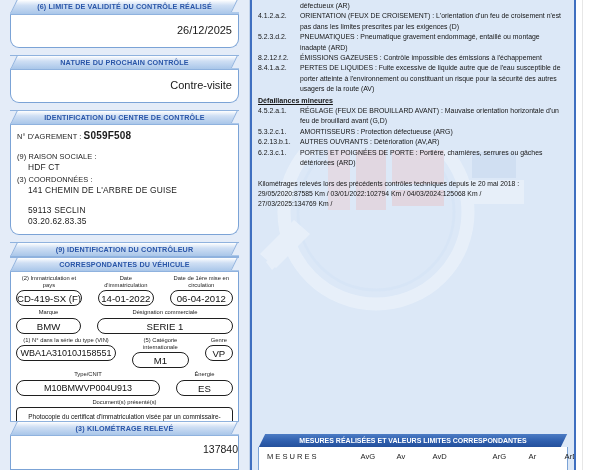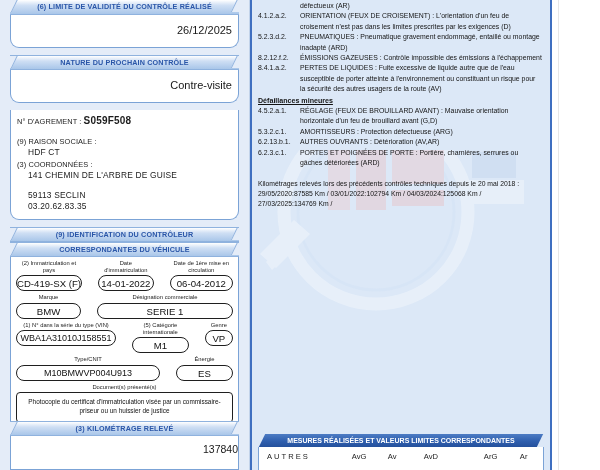--- a/index.html
+++ b/index.html
@@ -27,21 +27,21 @@
     height: 470px;
     background: #e4ecf8;
     border-right: 1px solid #c2d3ea;
     padding: 0 6px;
     overflow: hidden;
   }
 
   
   .col-right {
     position: relative;
-    width: 302px;
+    width: 326px;
     height: 470px;
     background: #dce8f7;
     border-left: 2px solid #3f6fc0;
     border-right: 2px solid #3f6fc0;
     overflow: hidden;
   }
 
   .col-margin {
     width: 16px;
     height: 470px;
@@ -286,20 +286,21 @@
     <div class="banner banner-clip-top">(6) LIMITE DE VALIDITÉ DU CONTRÔLE RÉALISÉ</div>
     <div class="panel big-val">
       <span>26/12/2025</span>
     </div>
 
     <div class="banner">NATURE DU PROCHAIN CONTRÔLE</div>
     <div class="panel big-val">
       <span>Contre-visite</span>
     </div>
 
+    <div class="banner">IDENTIFICATION DU CENTRE DE CONTRÔLE</div>
     <div class="panel">
       <div class="fld">
         <span class="lbl">N° D'AGREMENT :</span>
         <span class="val-bold">S059F508</span>
       </div>
       <div class="spacer-line"></div>
       <div class="fld">
         <span class="lbl">(9) RAISON SOCIALE :</span>
         <span class="val-sub">HDF CT</span>
       </div>
@@ -440,21 +441,21 @@
 
     <div class="km-hist">
       <div>Kilométrages relevés lors des précédents contrôles techniques depuis le 20 mai 2018 :</div>
       <div>29/05/2020:87585 Km / 03/01/2022:102794 Km / 04/03/2024:125068 Km /</div>
       <div>27/03/2025:134769 Km /</div>
     </div>
 
     <div class="meas-wrap">
       <div class="meas-banner">MESURES RÉALISÉES ET VALEURS LIMITES CORRESPONDANTES</div>
       <div class="meas-panel">
-        <div class="meas-title">AUTRES</div>
+        <div class="meas-title">MESURES</div>
         <div class="meas-cols">
           <div class="meas-col">AvG</div>
           <div class="meas-col">Av</div>
           <div class="meas-col">AvD</div>
           <div class="meas-gap"></div>
           <div class="meas-col">ArG</div>
           <div class="meas-col">Ar</div>
           <div class="meas-col">ArD</div>
         </div>
       </div>

